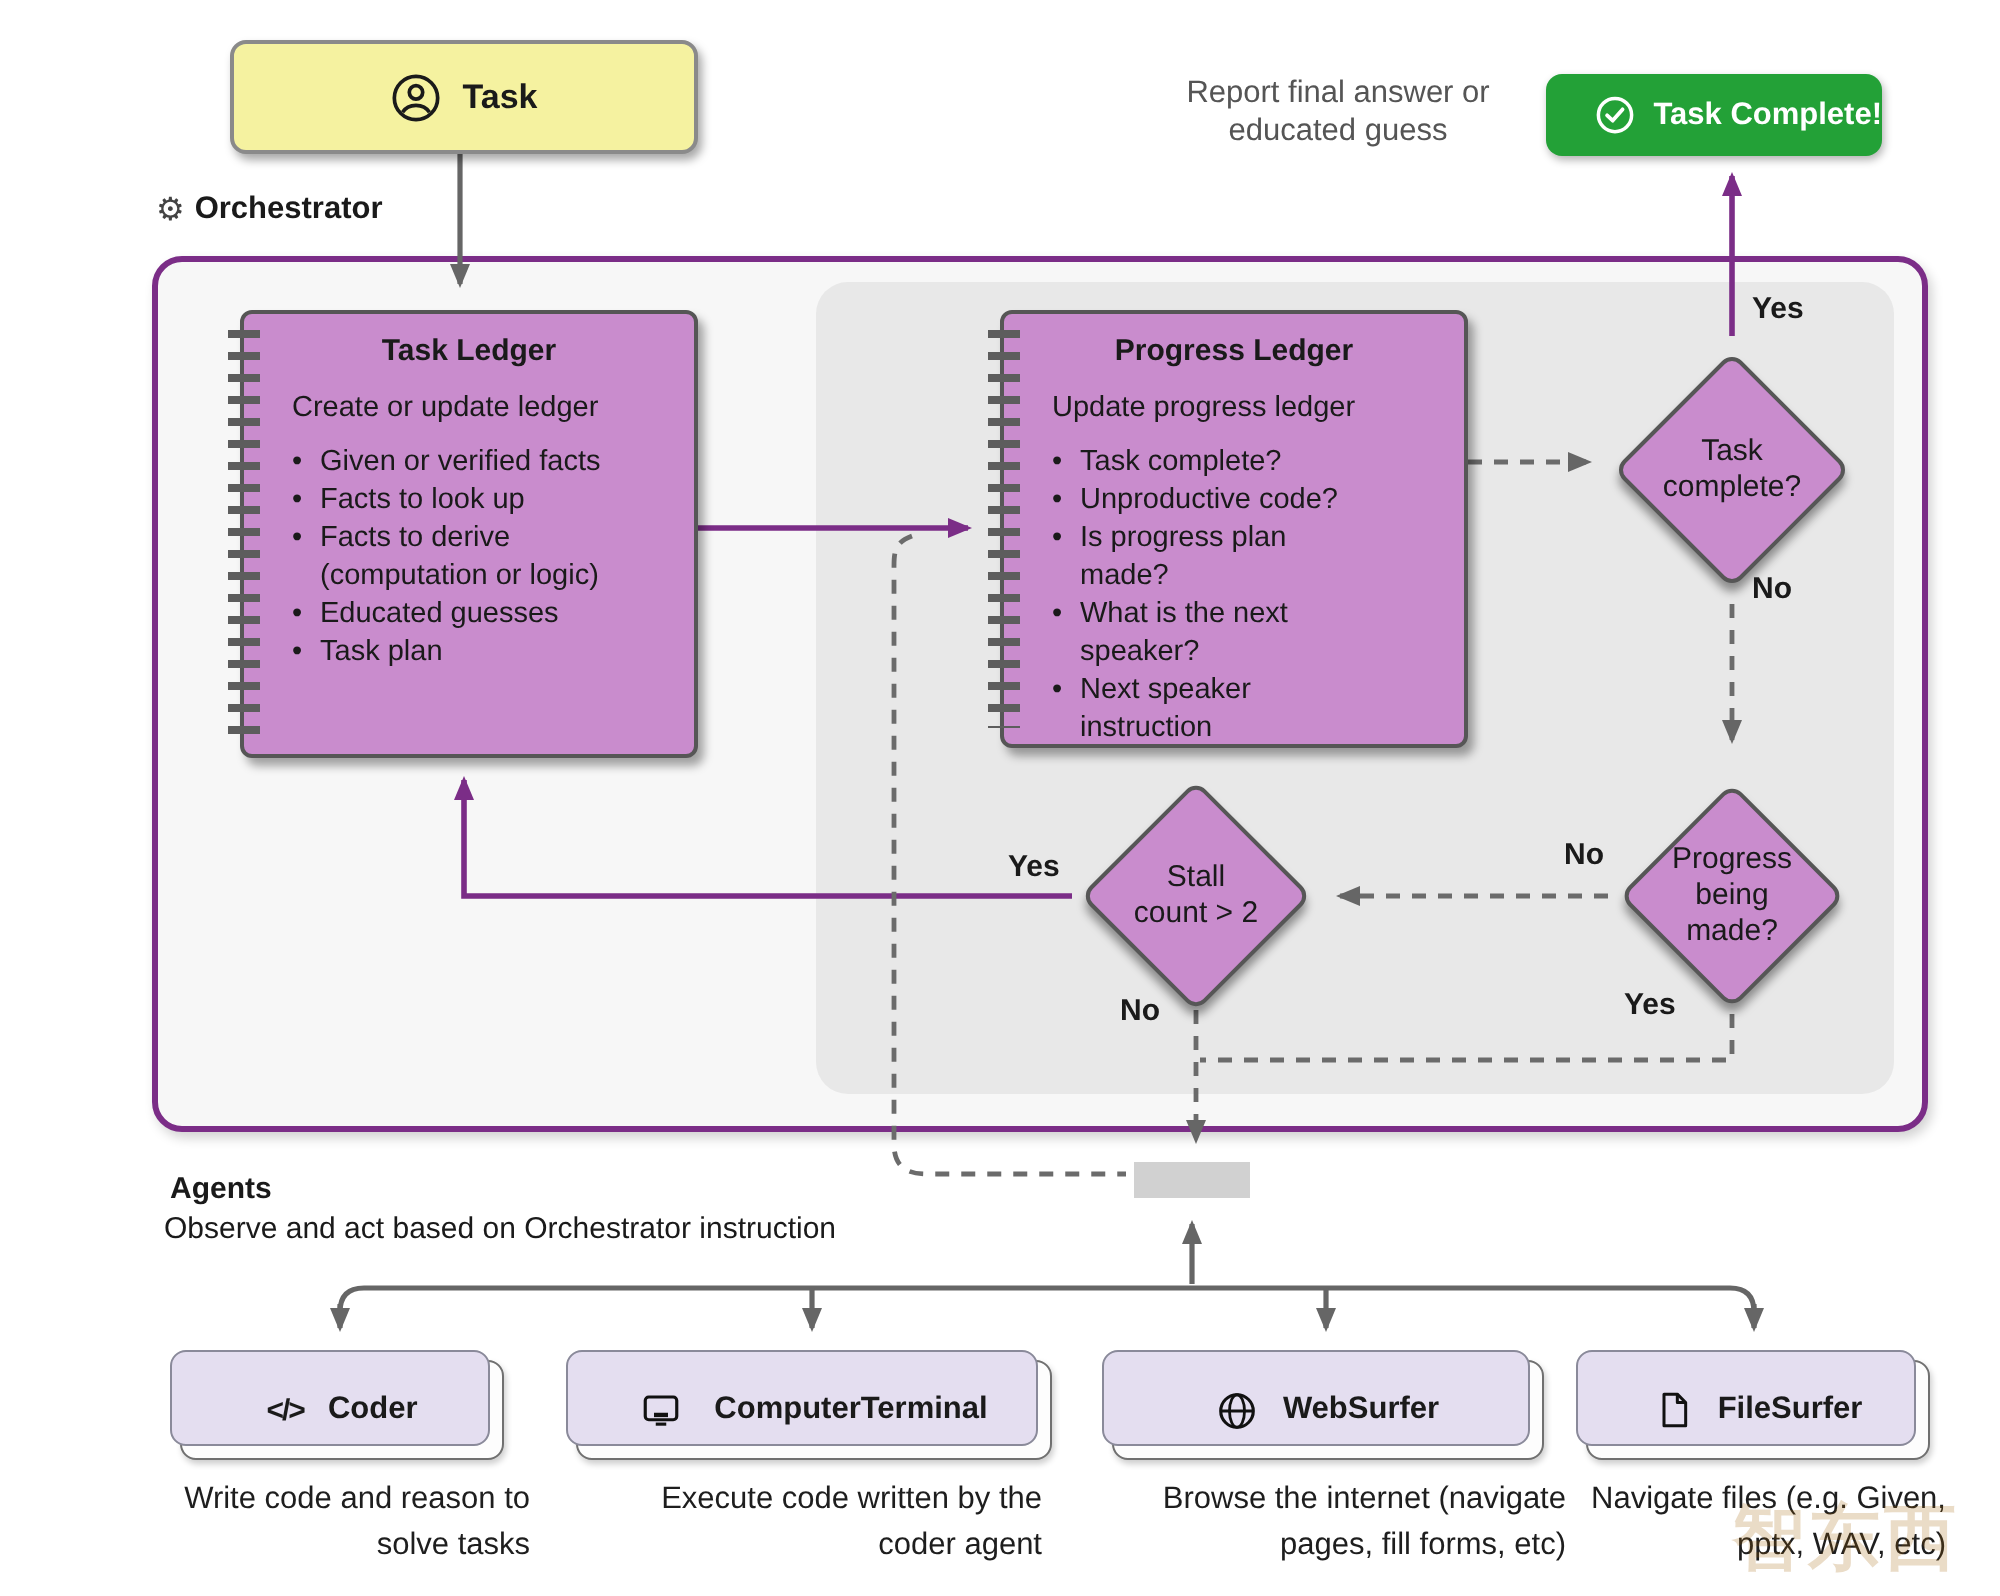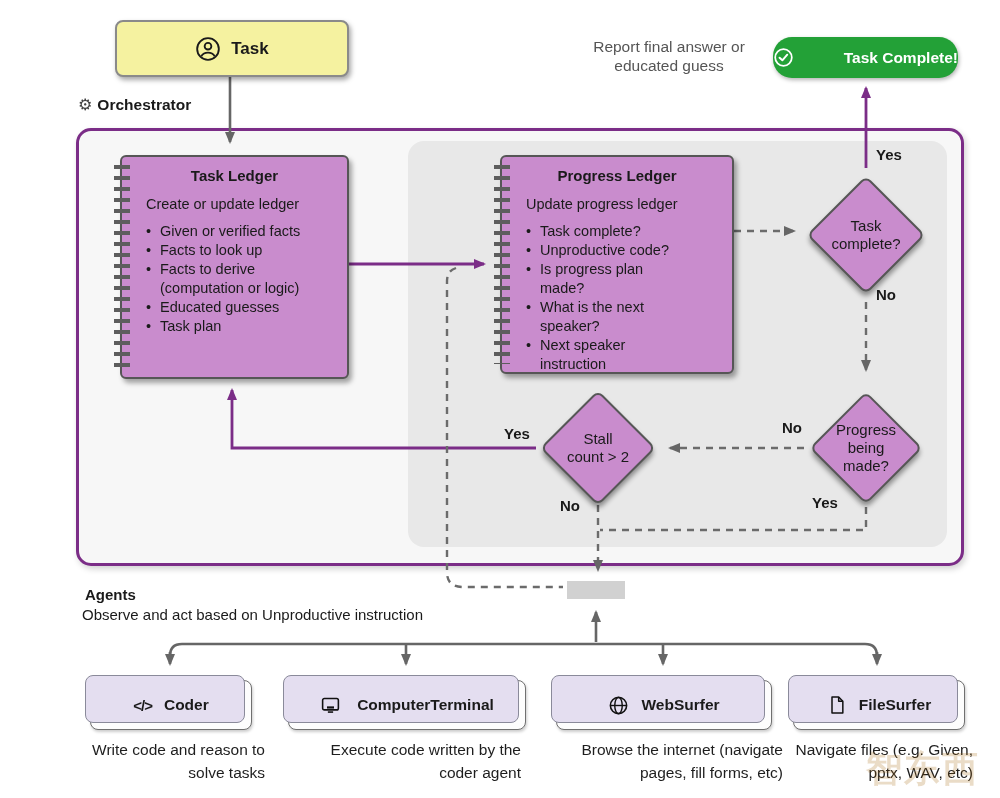--- a/index.html
+++ b/index.html
@@ -9,22 +9,22 @@
 
   
   .task-box{left:115px;top:20px;width:230px;height:53px;background:#f5f2a0;border:2px solid #8a8a8a;
             border-radius:8px;box-shadow:2px 3px 5px rgba(0,0,0,.35);display:flex;align-items:center;
             justify-content:center;gap:10px;font-weight:bold;font-size:17px;}
   .orch-label{left:78px;top:95px;display:flex;align-items:center;gap:5px;font-weight:bold;font-size:15.5px;}
   .gear{font-size:16px;color:#444;font-weight:normal;}
 
   
   .report-text{left:573px;top:37px;width:192px;text-align:center;font-size:15.5px;line-height:19px;color:#555;}
-  .complete-btn{left:773px;top:37px;width:185px;height:41px;background:#23a137;border-radius:19px;
-                box-shadow:1px 2px 4px rgba(0,0,0,.3);display:flex;align-items:center;justify-content:space-between;
+  .complete-btn{left:773px;top:37px;width:168px;height:41px;background:#23a137;border-radius:8px;
+                box-shadow:1px 2px 4px rgba(0,0,0,.3);display:flex;align-items:center;justify-content:flex-end;
                 gap:9px;color:#fff;font-size:15.5px;font-weight:bold;}
 
   
   .orch-box{left:76px;top:128px;width:882px;height:432px;border:3px solid #7b2d87;border-radius:15px;
             background:#f7f7f7;box-shadow:2px 3px 6px rgba(0,0,0,.18);}
   .inner-panel{left:408px;top:141px;width:539px;height:406px;background:#e8e8e8;border-radius:16px;}
 
   
   .ledger{background:#c98ccd;border:2px solid #565656;border-radius:6px;box-shadow:3px 4px 5px rgba(0,0,0,.35);}
   .ledger .spiral{position:absolute;left:-8px;top:8px;bottom:8px;width:16px;
@@ -174,21 +174,21 @@
   </div>
 
   <div class="abs yn" style="left:876px;top:146px;">Yes</div>
   <div class="abs yn" style="left:876px;top:286px;">No</div>
   <div class="abs yn" style="left:782px;top:419px;">No</div>
   <div class="abs yn" style="left:812px;top:494px;">Yes</div>
   <div class="abs yn" style="left:504px;top:425px;">Yes</div>
   <div class="abs yn" style="left:560px;top:497px;">No</div>
 
   <div class="abs agents-title z3">Agents</div>
-  <div class="abs agents-sub z3">Observe and act based on Unproductive instruction</div>
+  <div class="abs agents-sub z3">Observe and act based on Orchestrator instruction</div>
   <div class="abs junction z3"></div>
 
   <div class="abs agent-card" style="left:90px;top:680px;width:160px;">
     <span style="font-weight:bold;font-size:15px;letter-spacing:-1px;">&lt;/&gt;</span>
     <span>Coder</span>
   </div>
   <div class="abs agent-card" style="left:288px;top:680px;width:236px;gap:16px;">
     <svg width="21" height="21" viewBox="0 0 24 24">
       <rect x="3" y="4" width="18" height="13" rx="2" fill="none" stroke="#111" stroke-width="1.8"></rect>
       <rect x="8" y="13" width="8" height="2.5" fill="#111"></rect>

